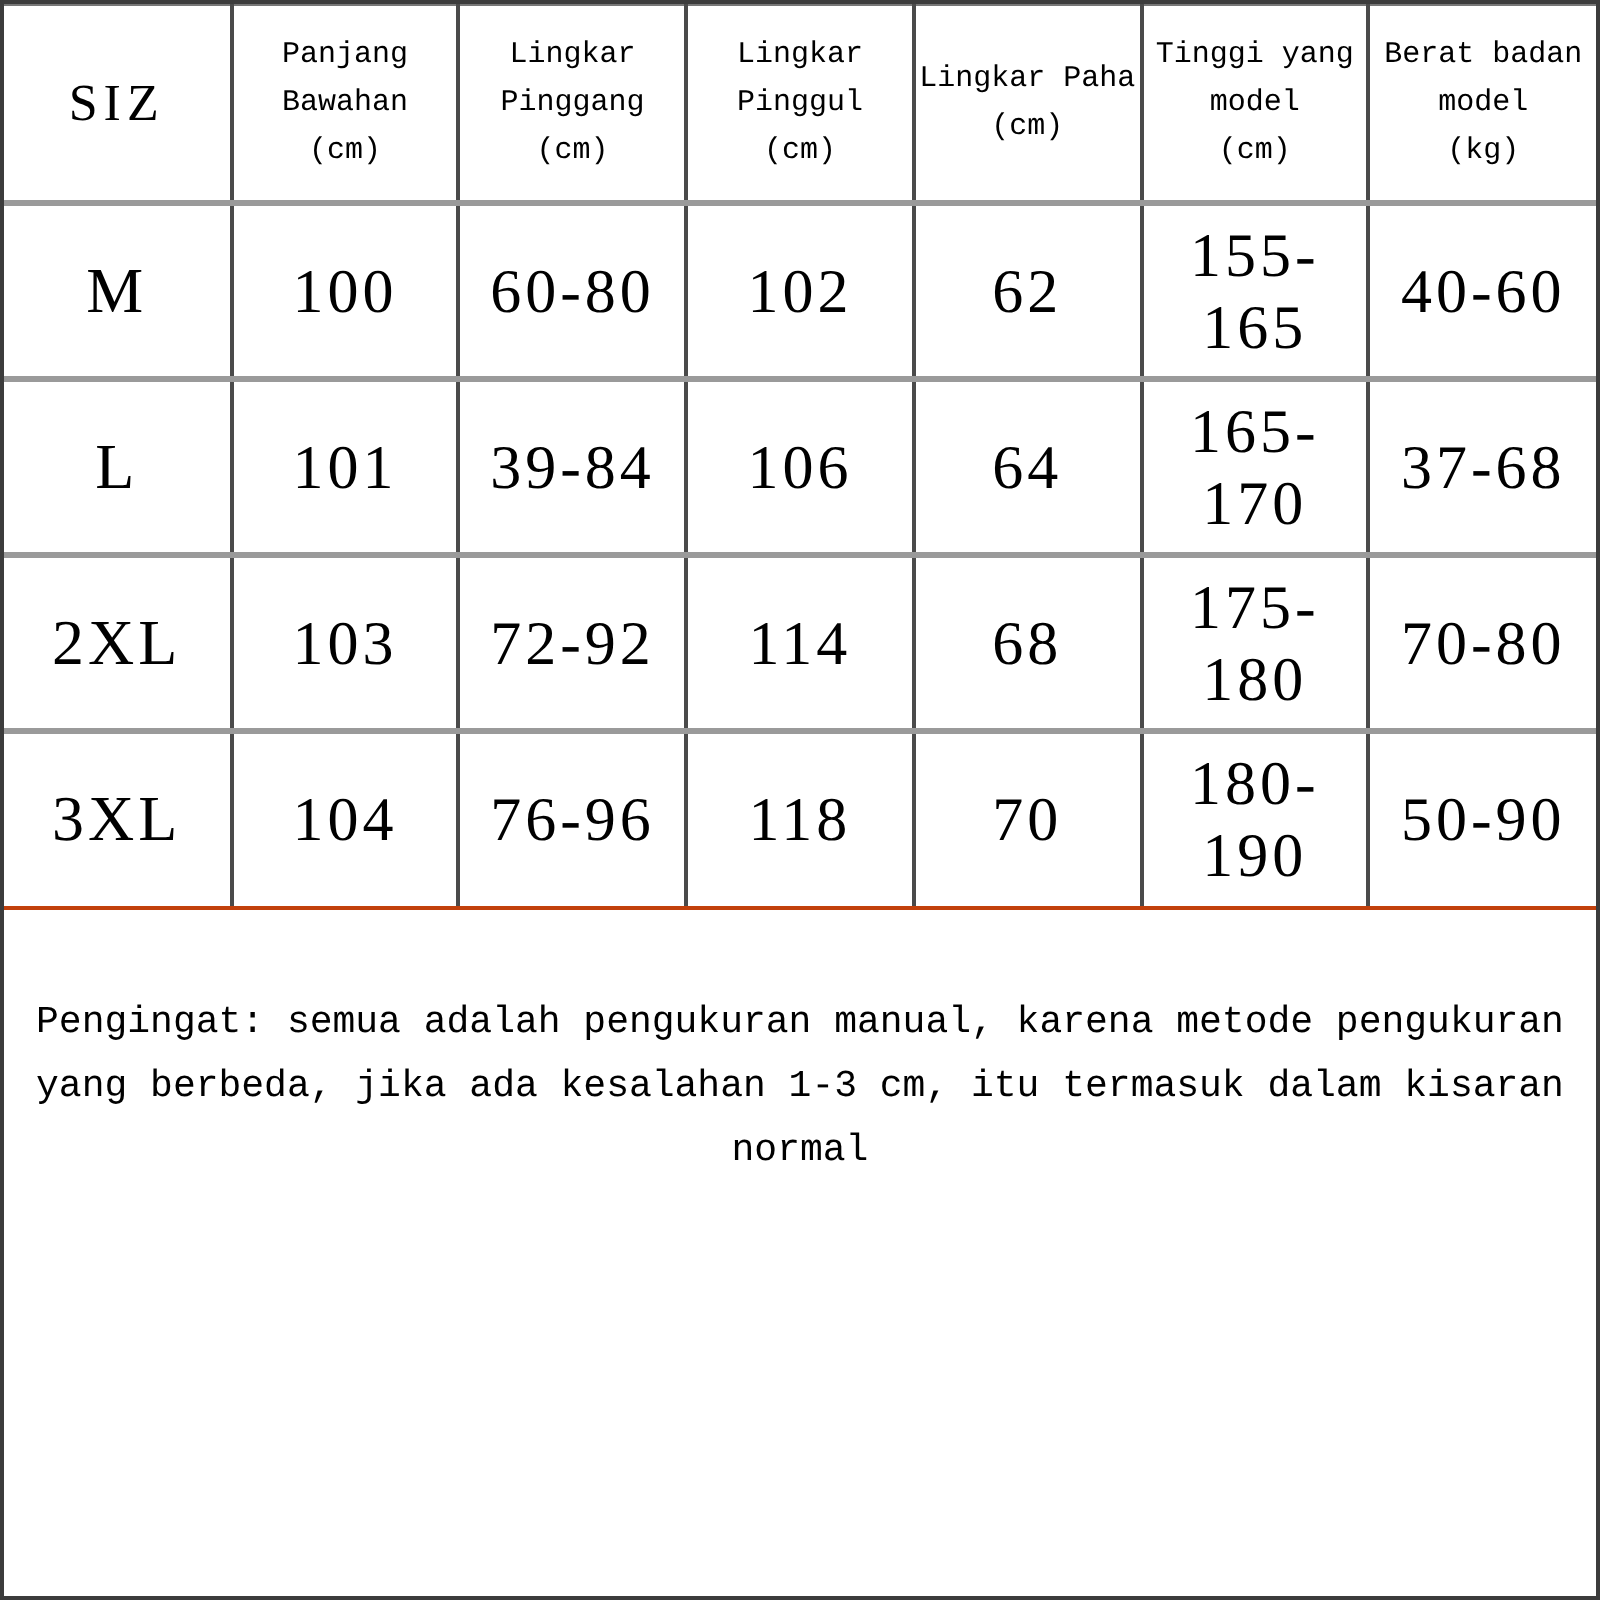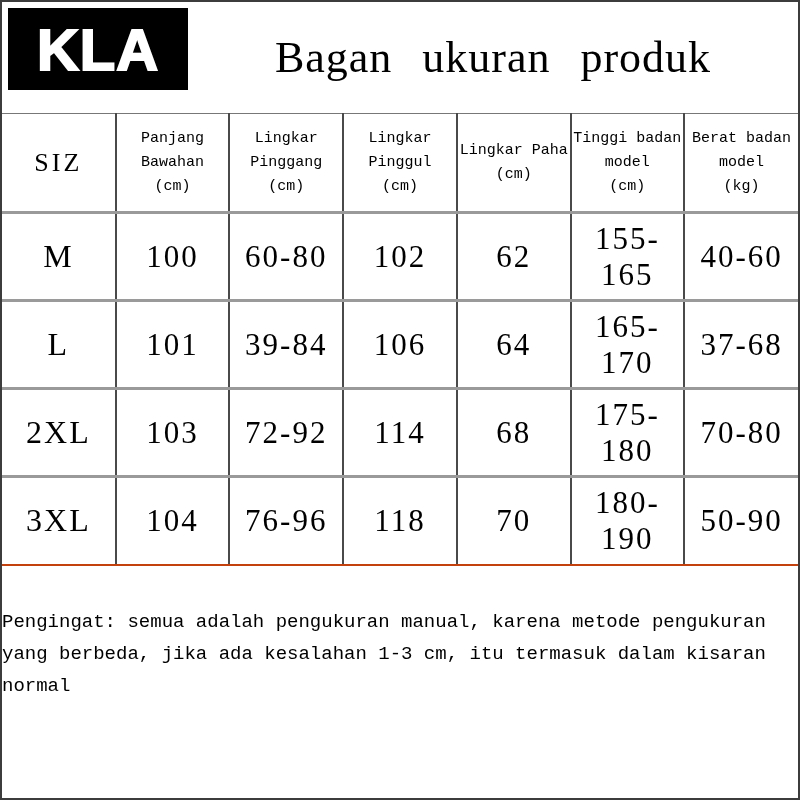--- a/index.html
+++ b/index.html
@@ -93,55 +93,50 @@
   .size-table tbody tr:last-child td {
     border-bottom: 2px solid #c2410c;
   }
   .size-table th + th,
   .size-table td + td {
     border-left: 2px solid #4a4a4a;
   }
   
   .footer {
     padding-top: 40px;
+    text-align: center;
     font-family: "Liberation Mono", monospace;
     font-size: 19px;
     line-height: 32px;
     letter-spacing: 0px;
     white-space: nowrap;
   }
 </style>
 </head>
 <body>
 
 <div class="page">
 
-  <div class="header">
-    <div class="logo">
-      <span>KLA</span>
-    </div>
-    <div class="title">Bagan ukuran produk</div>
-  </div>
 
   <table class="size-table">
     <thead>
       <tr>
         <th class="siz">SIZ</th>
         <th>Panjang
 Bawahan
 (cm)</th>
         <th>Lingkar
 Pinggang
 (cm)</th>
         <th>Lingkar
 Pinggul
 (cm)</th>
         <th>Lingkar Paha
 (cm)</th>
-        <th>Tinggi badan
+        <th>Tinggi yang
 model
 (cm)</th>
         <th>Berat badan
 model
 (kg)</th>
       </tr>
     </thead>
     <tbody>
       <tr>
         <td class="size-label">M</td>

